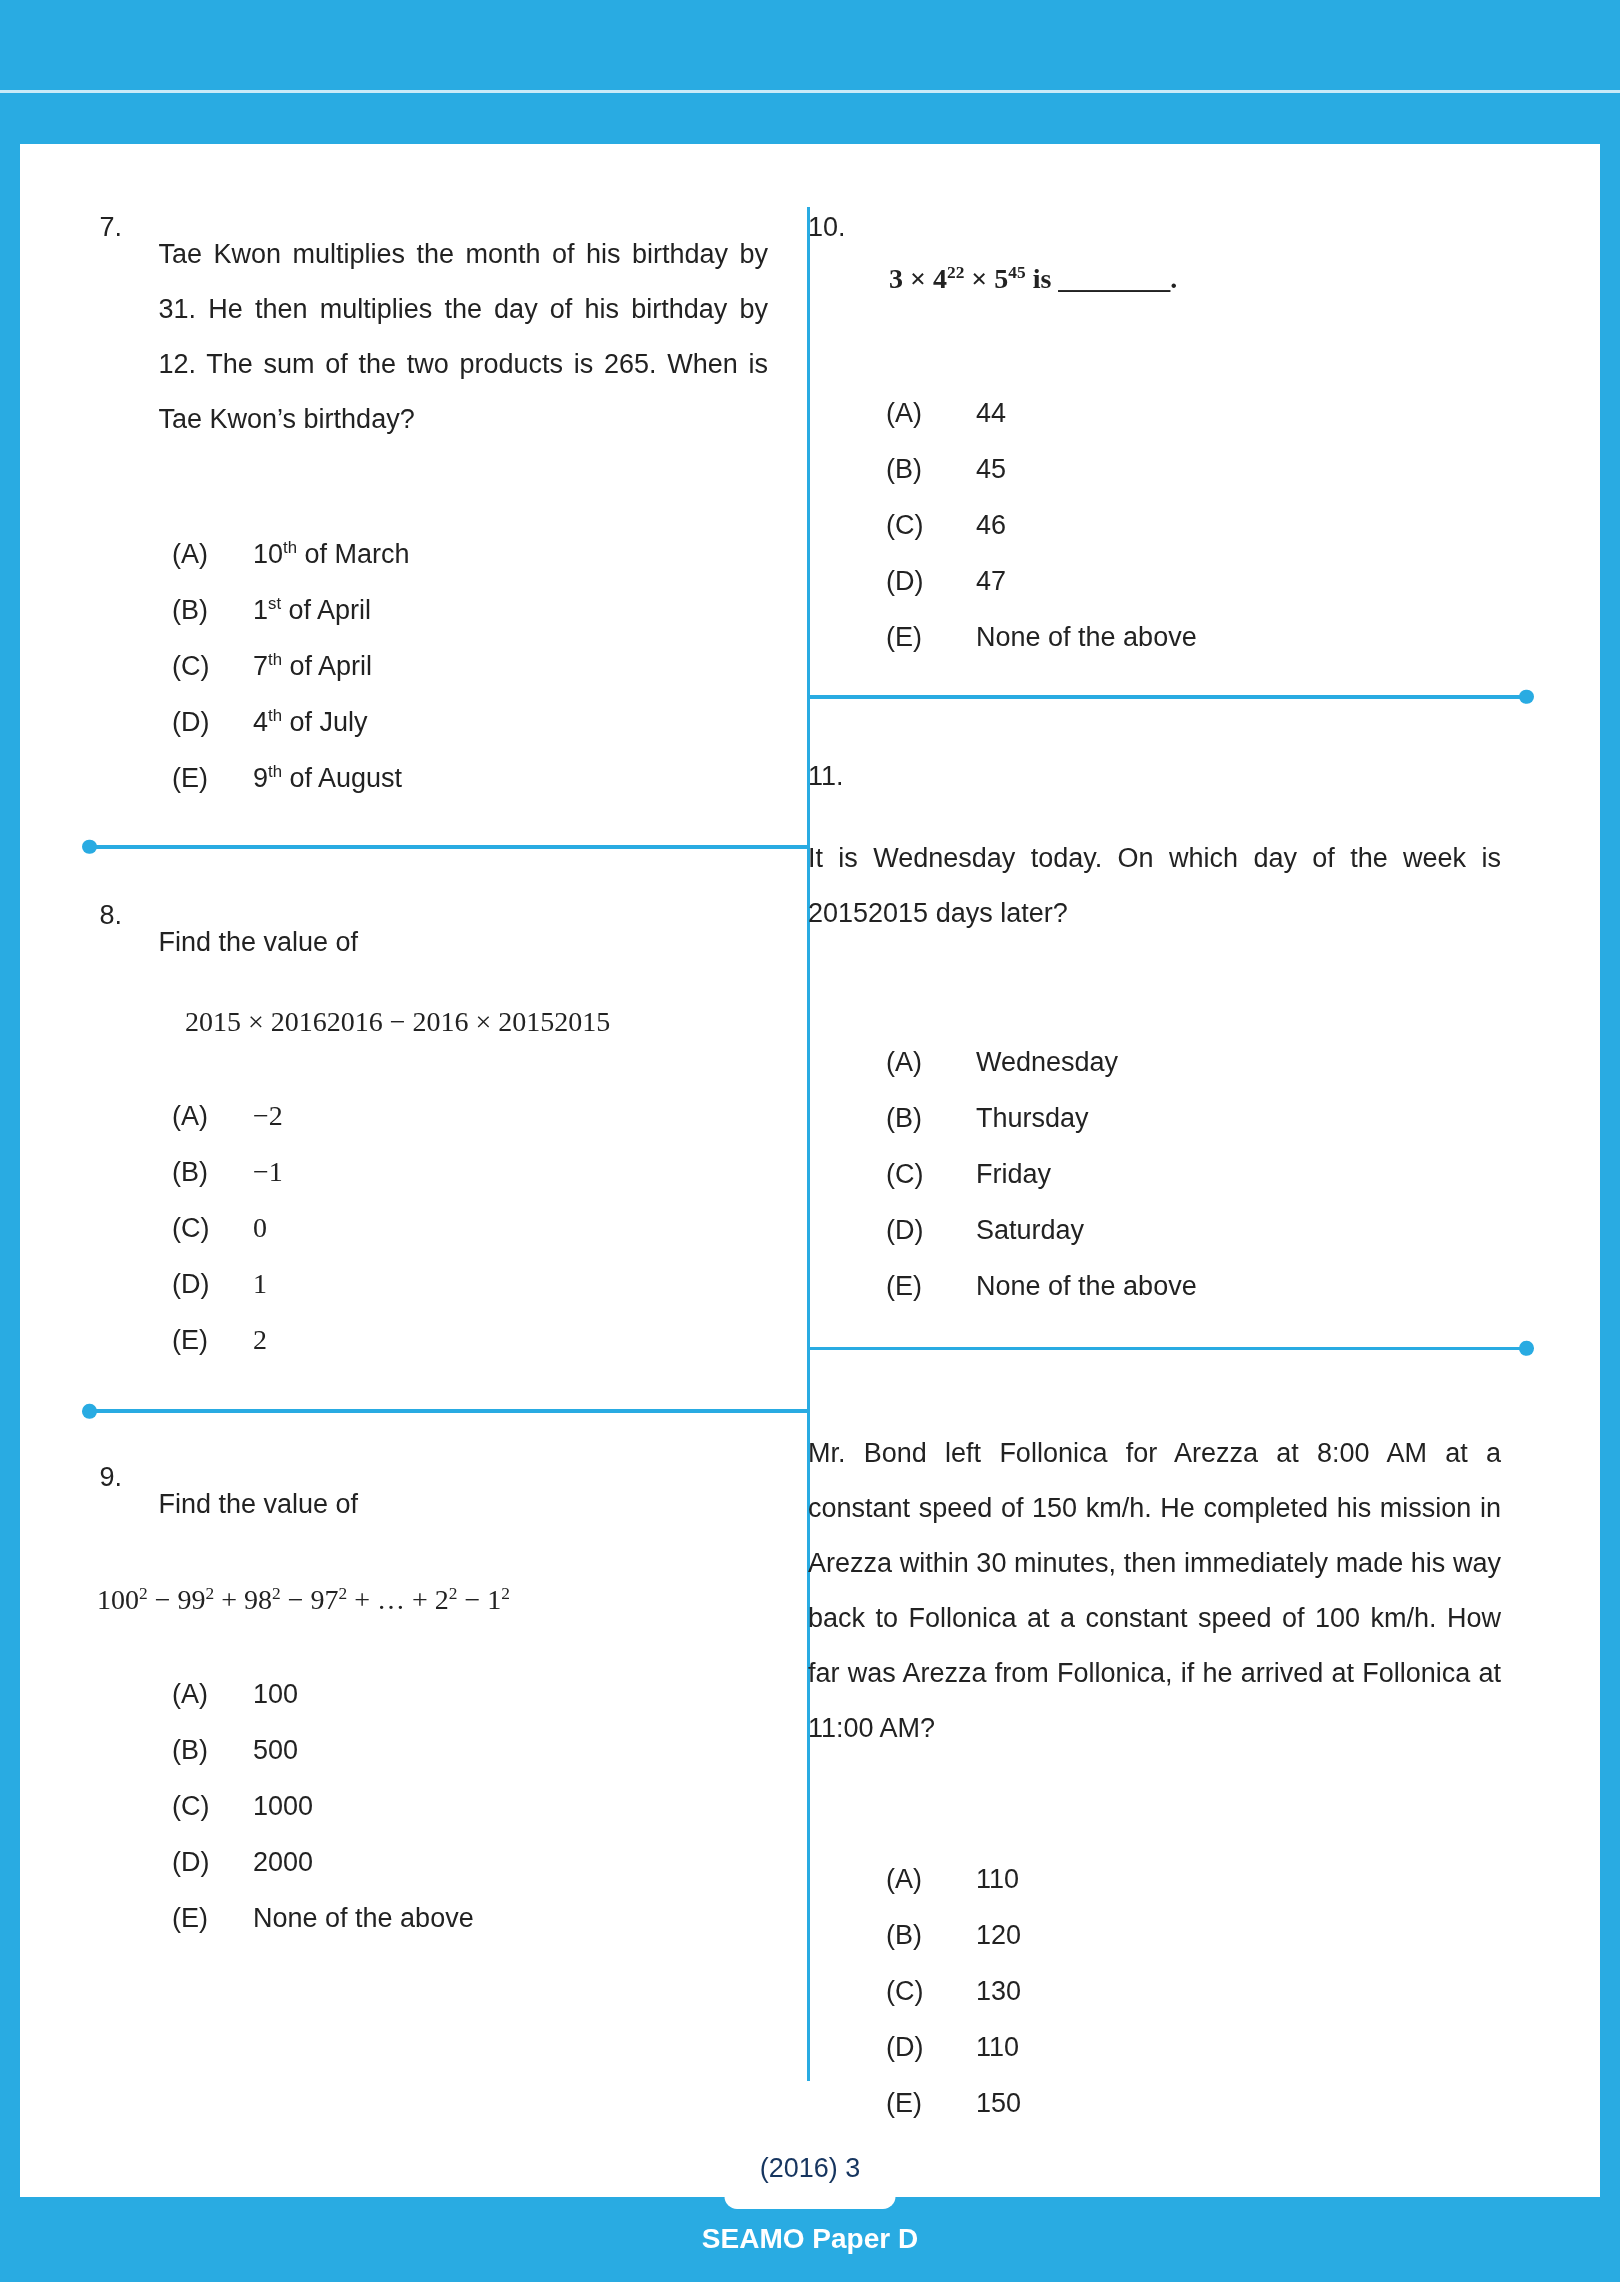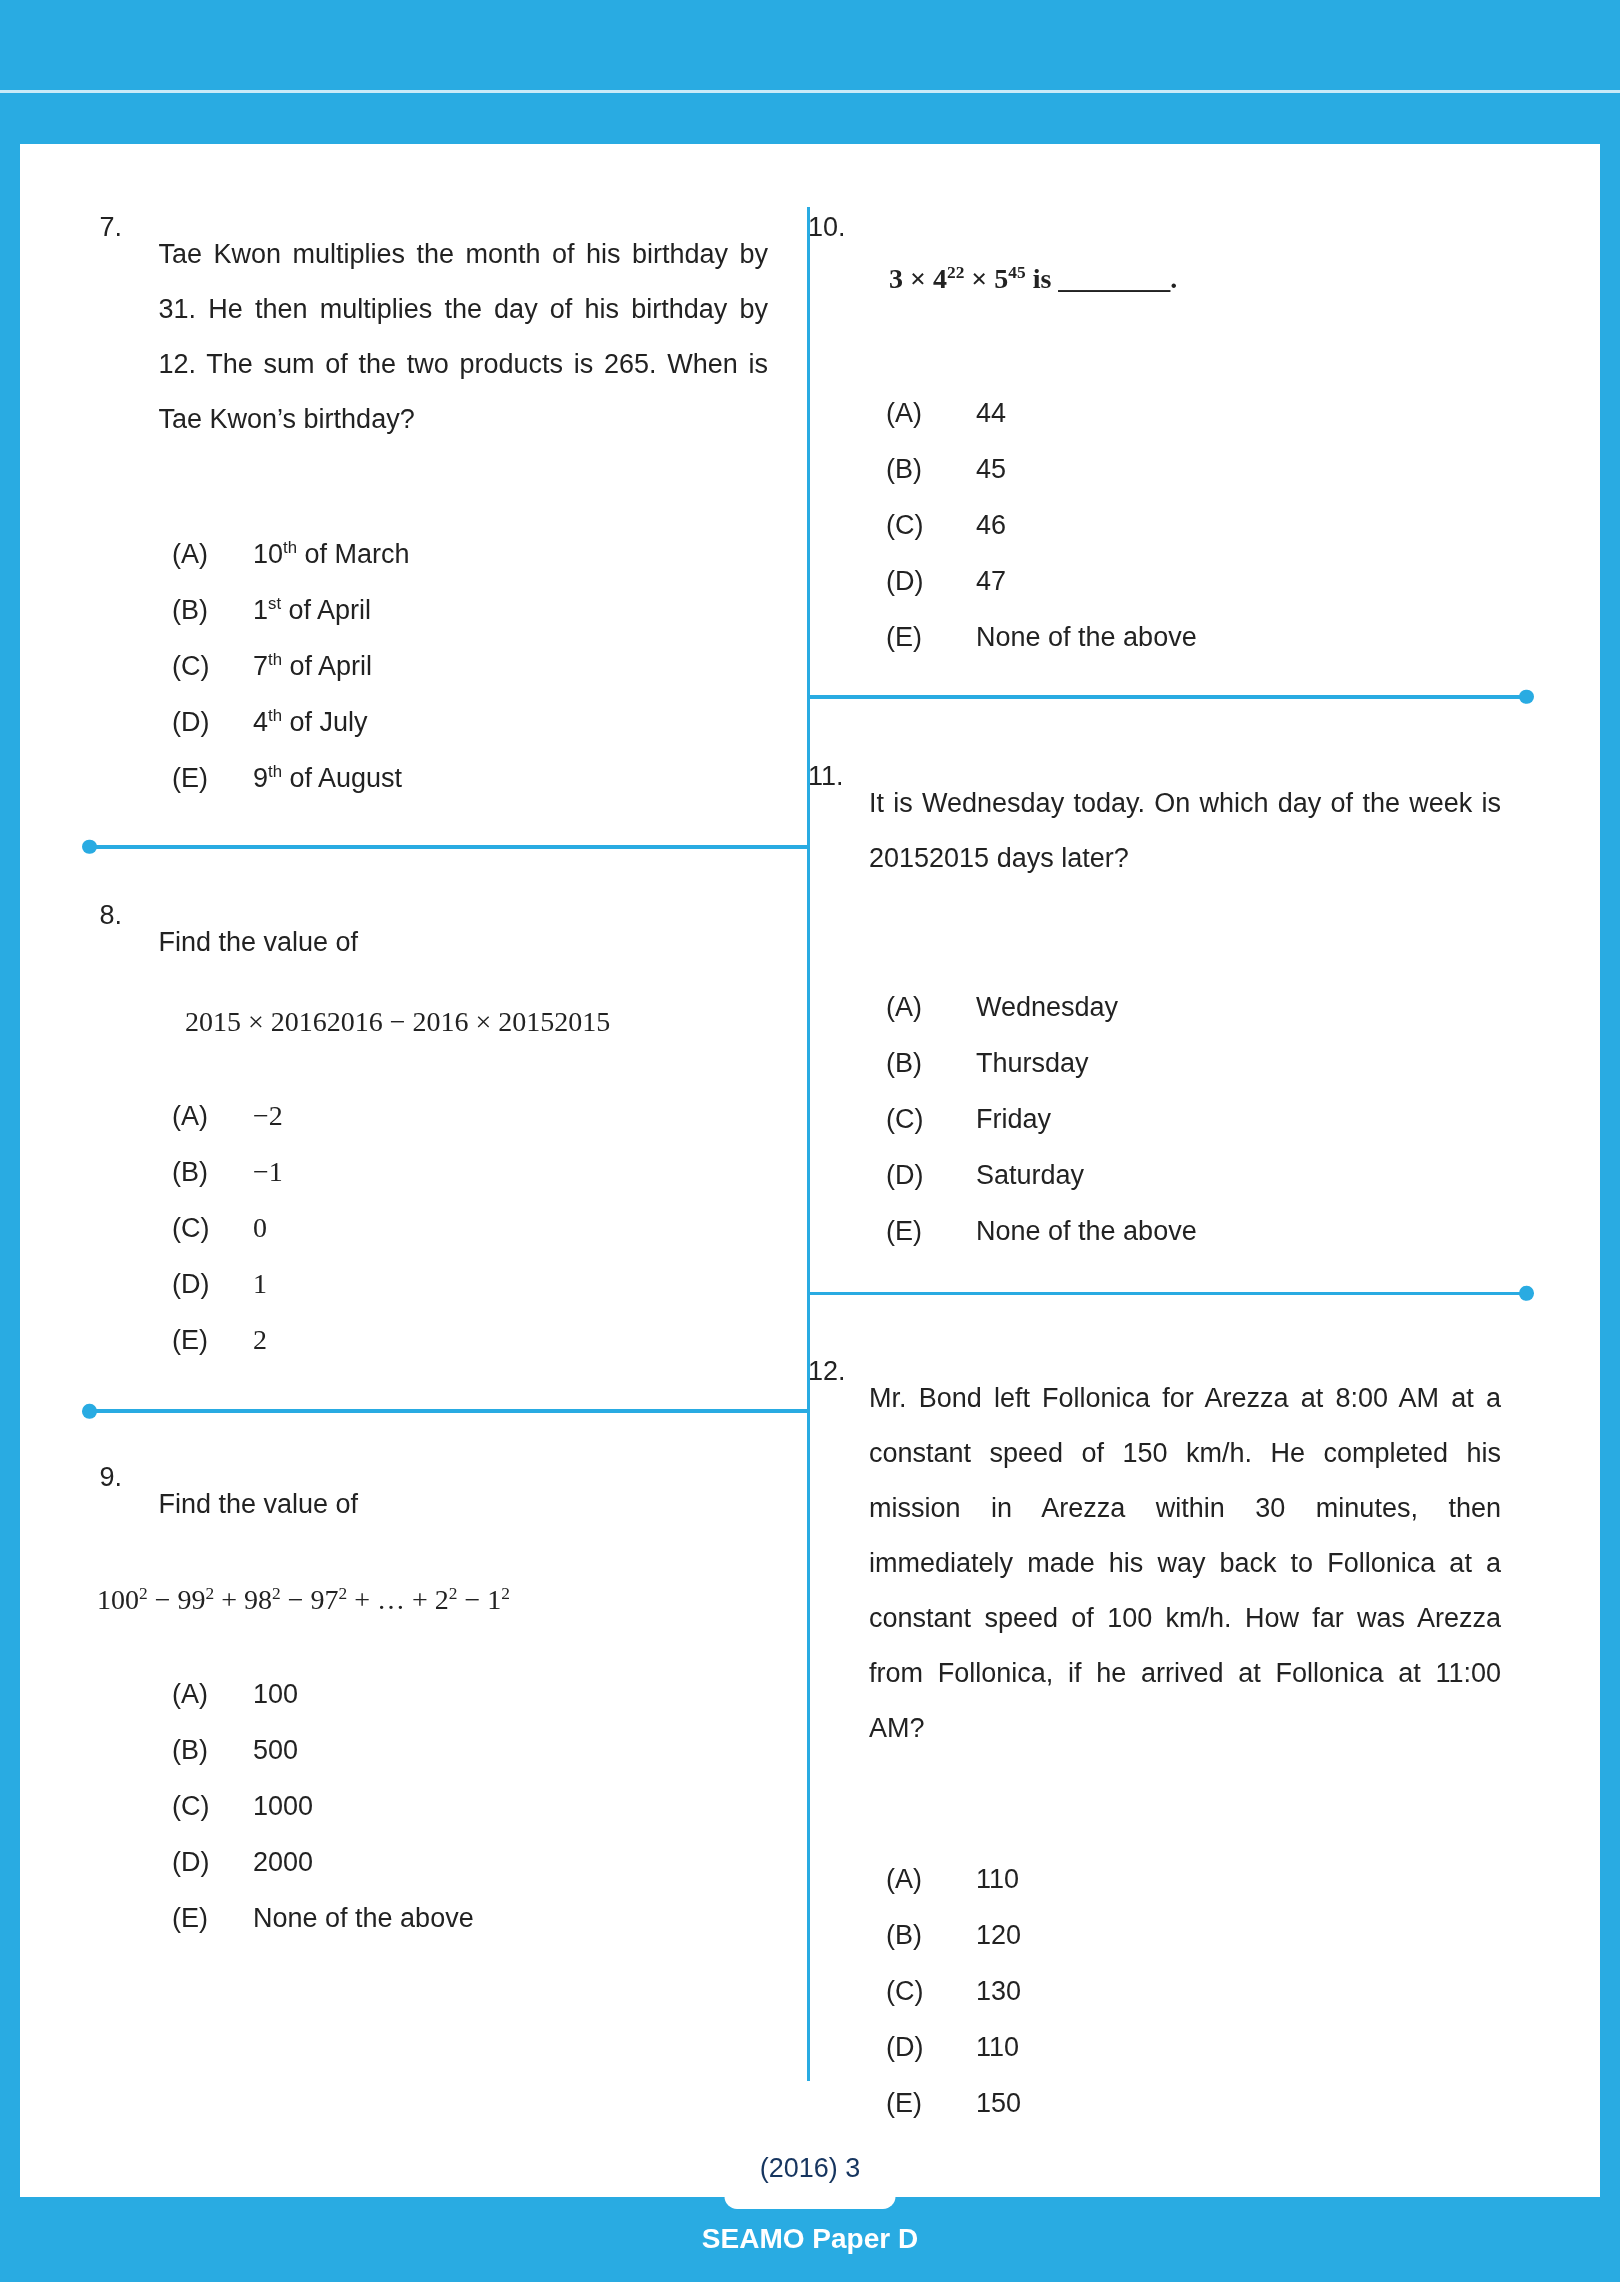--- a/index.html
+++ b/index.html
@@ -48,21 +48,21 @@
   .q8-options{margin-top:43px;}
   .div-2{margin-top:41px;}
   .q9-head{margin-top:37px;}
   .q9-math{margin-top:17px;margin-left:11px;}
   .q9-options{margin-top:43px;}
 
   
   .q10-math{margin-left:81px;font-weight:bold;}
   .q10-options{margin-top:83px;}
   .div-3{margin-top:30px;}
-  .q11-head{margin-top:50px;}
+  .q11-head{margin-top:50px;flex-direction:column;}
   .q11-options{margin-top:66px;}
   .div-4{margin-top:33px;}
   .q12-head{margin-top:49px;}
   .q12-options{margin-top:68px;}
 
   
   .page-num{position:absolute;left:0;width:100%;top:2153px;text-align:center;
     font-size:27px;font-weight:normal;color:#16355f;}
   .page-tab{position:absolute;left:50%;transform:translateX(-50%);top:2189px;
     width:171px;height:20px;background:#ffffff;border-radius:0 0 12.6px 12.6px;}
@@ -242,21 +242,20 @@
         </li>
       </ul>
     </section>
 
     <div class="divider dot-right div-4">
         <span class="dot"></span>
       </div>
 
     <section>
       <div class="q q12-head">
-        <span class="q-num">12.</span>
         <p class="q-text">Mr. Bond left Follonica for Arezza at 8:00 AM at a constant speed of 150 km/h. He completed his mission in Arezza within 30 minutes, then immediately made his way back to Follonica at a constant speed of 100 km/h. How far was Arezza from Follonica, if he arrived at Follonica at 11:00 AM?</p>
       </div>
       <ul class="options q12-options">
         <li class="opt">
           <span class="opt-label">(A)</span>
           <span class="opt-text">110</span>
         </li>
         <li class="opt">
           <span class="opt-label">(B)</span>
           <span class="opt-text">120</span>

